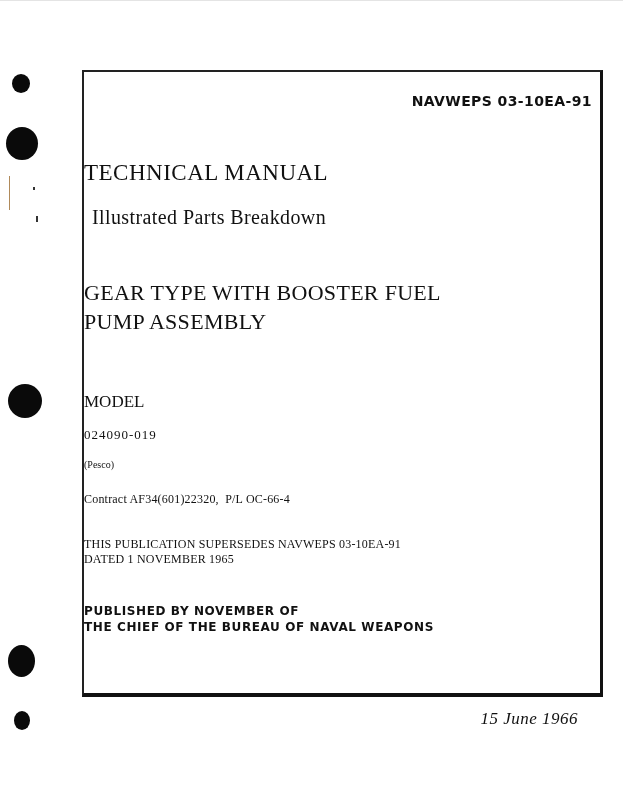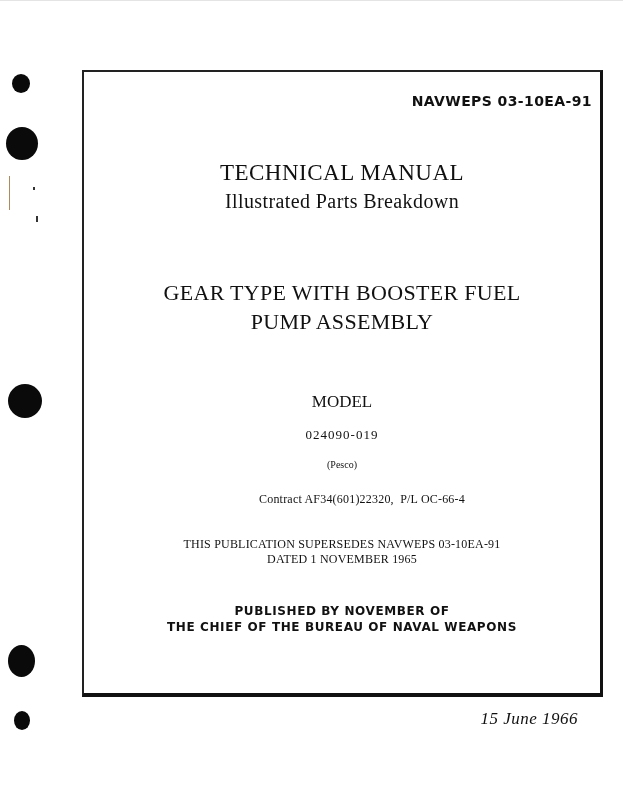--- a/index.html
+++ b/index.html
@@ -2,23 +2,23 @@
 <html><head>
 <meta charset="utf-8">
 <style>
   html, body { margin:0; padding:0; }
   body { width:623px; height:800px; background:#ffffff; position:relative; overflow:hidden; font-family:"Liberation Serif", serif; color:#111; }
   .page-edge { position:absolute; left:0; top:0; width:623px; height:1px; background:#e4e4e4; }
   .hole { position:absolute; background:#0a0a0a; border-radius:50%; }
   .mark { position:absolute; background:#333; }
   .frame { position:absolute; left:82px; top:70px; width:521px; height:627px; border-left:2px solid #222; border-top:2px solid #222; border-right:3px solid #111; border-bottom:4px solid #111; box-sizing:border-box; }
   .docnum { position:absolute; right:8px; top:21px; font-family:"DejaVu Sans", sans-serif; font-weight:bold; font-size:14px; letter-spacing:0.4px; }
-  .center { position:absolute; left:0; width:100%; text-align:center; }
+  .center { position:absolute; left:0; width:100%; text-align:left; }
   .t1 { top:88px; font-size:23px; letter-spacing:0.5px; }
-  .t2 { top:118px; font-size:20px; letter-spacing:0.4px; }
+  .t2 { top:134px; font-size:20px; letter-spacing:0.4px;padding-left:8px; }
   .t3 { top:206px; font-size:22px; line-height:29px; letter-spacing:0.3px; }
   .model { top:320px; font-size:17px; }
   .mn { top:355px; font-size:13px; line-height:15px; letter-spacing:1px; }
   .pesco { top:387px; font-size:10px; }
   .contract { top:420px; font-size:12px; letter-spacing:0.2px; }
   .sup { top:465px; font-size:12px; line-height:15px; letter-spacing:0.2px; }
   .pub { top:531px; font-family:"DejaVu Sans", sans-serif; font-weight:bold; font-size:12px; line-height:16px; letter-spacing:0.6px; }
   .date { position:absolute; right:45px; top:709px; font-style:italic; font-size:17px; letter-spacing:0.5px; }
 </style>
 </head>
@@ -41,21 +41,21 @@
   <div class="center t2">Illustrated Parts Breakdown</div>
   <div class="center t3">
     <div>GEAR TYPE WITH BOOSTER FUEL</div>
     <div>PUMP ASSEMBLY</div>
   </div>
   <div class="center model">MODEL</div>
   <div class="center mn">
     <div>024090-019</div>
   </div>
   <div class="center pesco">(Pesco)</div>
-  <div class="center contract" style="white-space:pre;padding-left:20px;">Contract AF34(601)22320,  P/L OC-66-4</div>
+  <div class="center contract" style="white-space:pre;">Contract AF34(601)22320,  P/L OC-66-4</div>
   <div class="center sup">
     <div>THIS PUBLICATION SUPERSEDES NAVWEPS 03-10EA-91</div>
     <div>DATED 1 NOVEMBER 1965</div>
   </div>
   <div class="center pub">
     <div>PUBLISHED BY NOVEMBER OF</div>
     <div>THE CHIEF OF THE BUREAU OF NAVAL WEAPONS</div>
   </div>
 </div>
 

